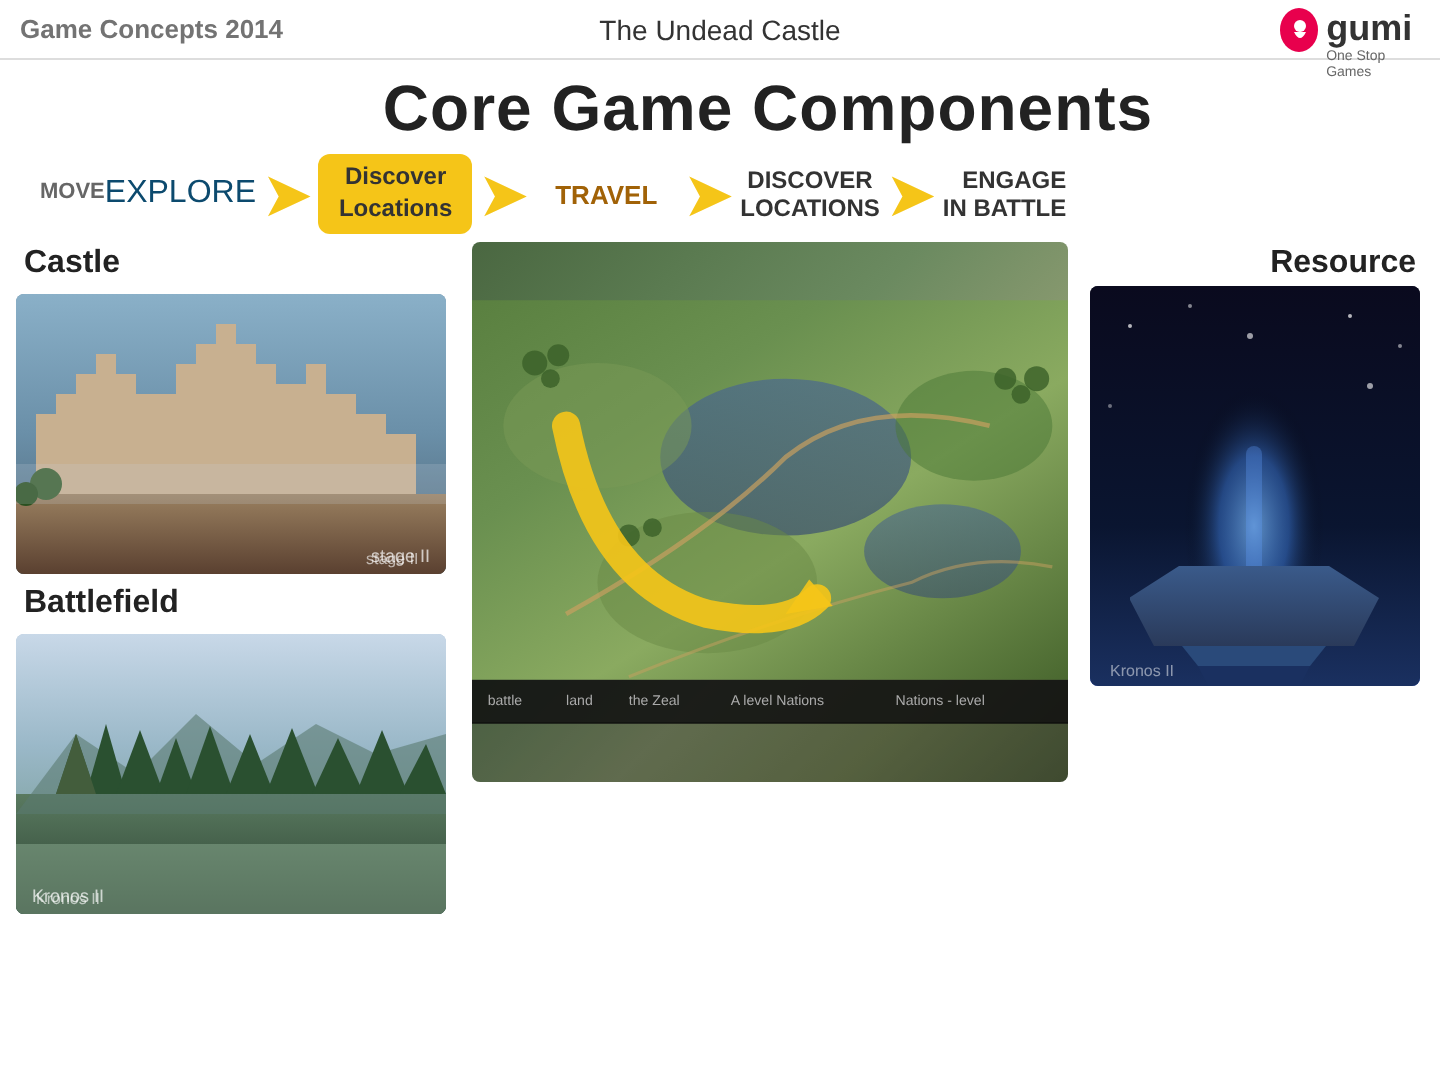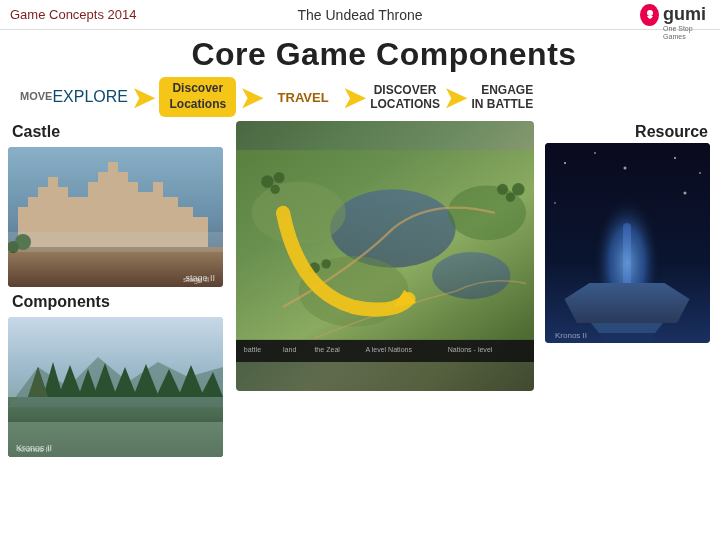--- a/index.html
+++ b/index.html
@@ -17,22 +17,22 @@
       display: flex;
       align-items: center;
       justify-content: space-between;
       padding: 4px 10px;
       background: #fff;
       border-bottom: 1px solid #ddd;
       height: 30px;
     }
     #header .left-title {
       font-size: 13px;
-      color: #7f1d1d;
-      font-weight: 400;
+      color: #737373;
+      font-weight: 700;
     }
     #header .center-title {
       font-size: 14px;
       color: #333;
       font-weight: 500;
       position: absolute;
       left: 50%;
       transform: translateX(-50%);
     }
     #header .logo-area {
@@ -300,21 +300,21 @@
       height: 40px;
       background: linear-gradient(180deg, #3a5a8a 0%, #2a3a5a 100%);
       clip-path: polygon(20% 0%, 80% 0%, 100% 40%, 90% 100%, 10% 100%, 0% 40%);
     }
   </style>
 </head>
 <body>
 
 <div id="header">
   <span class="left-title">Game Concepts 2014</span>
-  <span class="center-title">The Undead Throne</span>
+  <span class="center-title">The Undead Castle</span>
   <div class="logo-area">
     <div class="gumi-logo">
       <div class="gumi-icon">
         <svg width="14" height="14" viewBox="0 0 14 14">
           <circle cx="7" cy="5" r="3" fill="white"></circle>
           <path d="M4 8 Q7 14 10 8" fill="white"></path>
         </svg>
       </div>
       <div style="display:flex;flex-direction:column;">
         <span class="gumi-text">gumi</span>
@@ -376,21 +376,21 @@
           <circle cx="15" cy="95" r="8" fill="#3a6030"></circle>
           <circle cx="5" cy="100" r="6" fill="#2a5020"></circle>
 
           <rect y="85" width="215" height="20" fill="rgba(200,210,220,0.2)"></rect>
 
           <text x="175" y="135" fill="rgba(255,255,255,0.6)" font-size="8">stage II</text>
         </svg>
       </div>
     </div>
 
-    <div class="location-label">Components</div>
+    <div class="location-label">Battlefield</div>
     <div class="location-img">
       <div class="battlefield-img">
         <svg width="215" height="140" viewBox="0 0 215 140" style="position:absolute;top:0;left:0;">
           <defs>
             <linearGradient id="skyGrad2" x1="0" y1="0" x2="0" y2="1">
               <stop offset="0%" stop-color="#c8d8e8"></stop>
               <stop offset="40%" stop-color="#9ab8c8"></stop>
               <stop offset="100%" stop-color="#6a9080"></stop>
             </linearGradient>
             <linearGradient id="groundGrad2" x1="0" y1="0" x2="0" y2="1">

